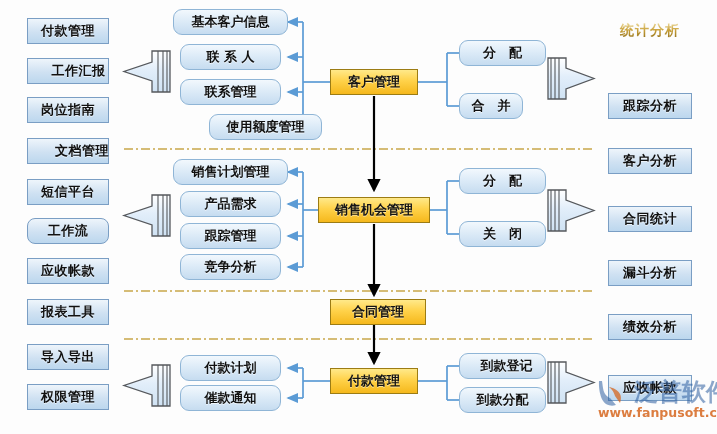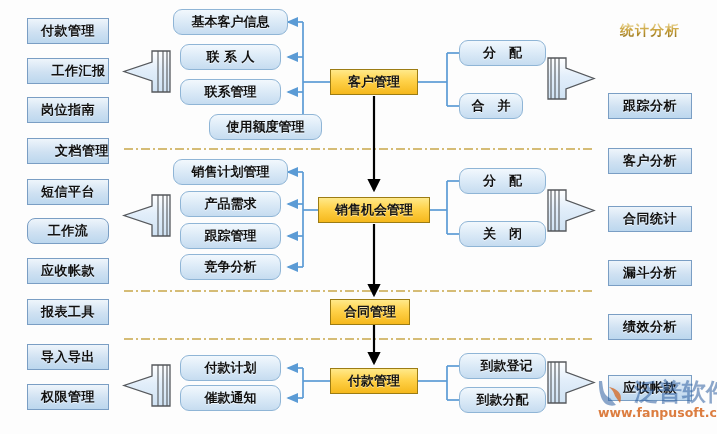--- a/index.html
+++ b/index.html
@@ -260,21 +260,21 @@
   <div class="rnd-box" style="left:173px; top:159px; width:115px; height:26px;">销售计划管理</div>
   <div class="rnd-box" style="left:180px; top:191px; width:101px; height:26px;">产品需求</div>
   <div class="rnd-box" style="left:180px; top:223px; width:101px; height:26px;">跟踪管理</div>
   <div class="rnd-box" style="left:180px; top:254px; width:101px; height:26px;">竞争分析</div>
 
   <div class="yellow-box" style="left:318px; top:197px; width:112px; height:26px;">销售机会管理</div>
 
   <div class="rnd-box" style="left:459px; top:168px; width:87px; height:26px;">分　配</div>
   <div class="rnd-box" style="left:459px; top:221px; width:87px; height:26px;">关　闭</div>
 
-  <div class="yellow-box" style="left:330px; top:299px; width:80px; height:26px;">合同管理</div>
+  <div class="yellow-box" style="left:330px; top:299px; width:96px; height:26px;">合同管理</div>
 
   <div class="rnd-box" style="left:180px; top:355px; width:101px; height:26px;">付款计划</div>
   <div class="rnd-box" style="left:180px; top:385px; width:101px; height:26px;">催款通知</div>
 
   <div class="yellow-box" style="left:330px; top:368px; width:88px; height:26px;">付款管理</div>
 
   <div class="rnd-box" style="left:459px; top:353px; width:87px; height:26px;padding-left:8px;">到款登记</div>
   <div class="rnd-box" style="left:459px; top:387px; width:87px; height:26px;">到款分配</div>
 
   <div id="right-panel"></div>

